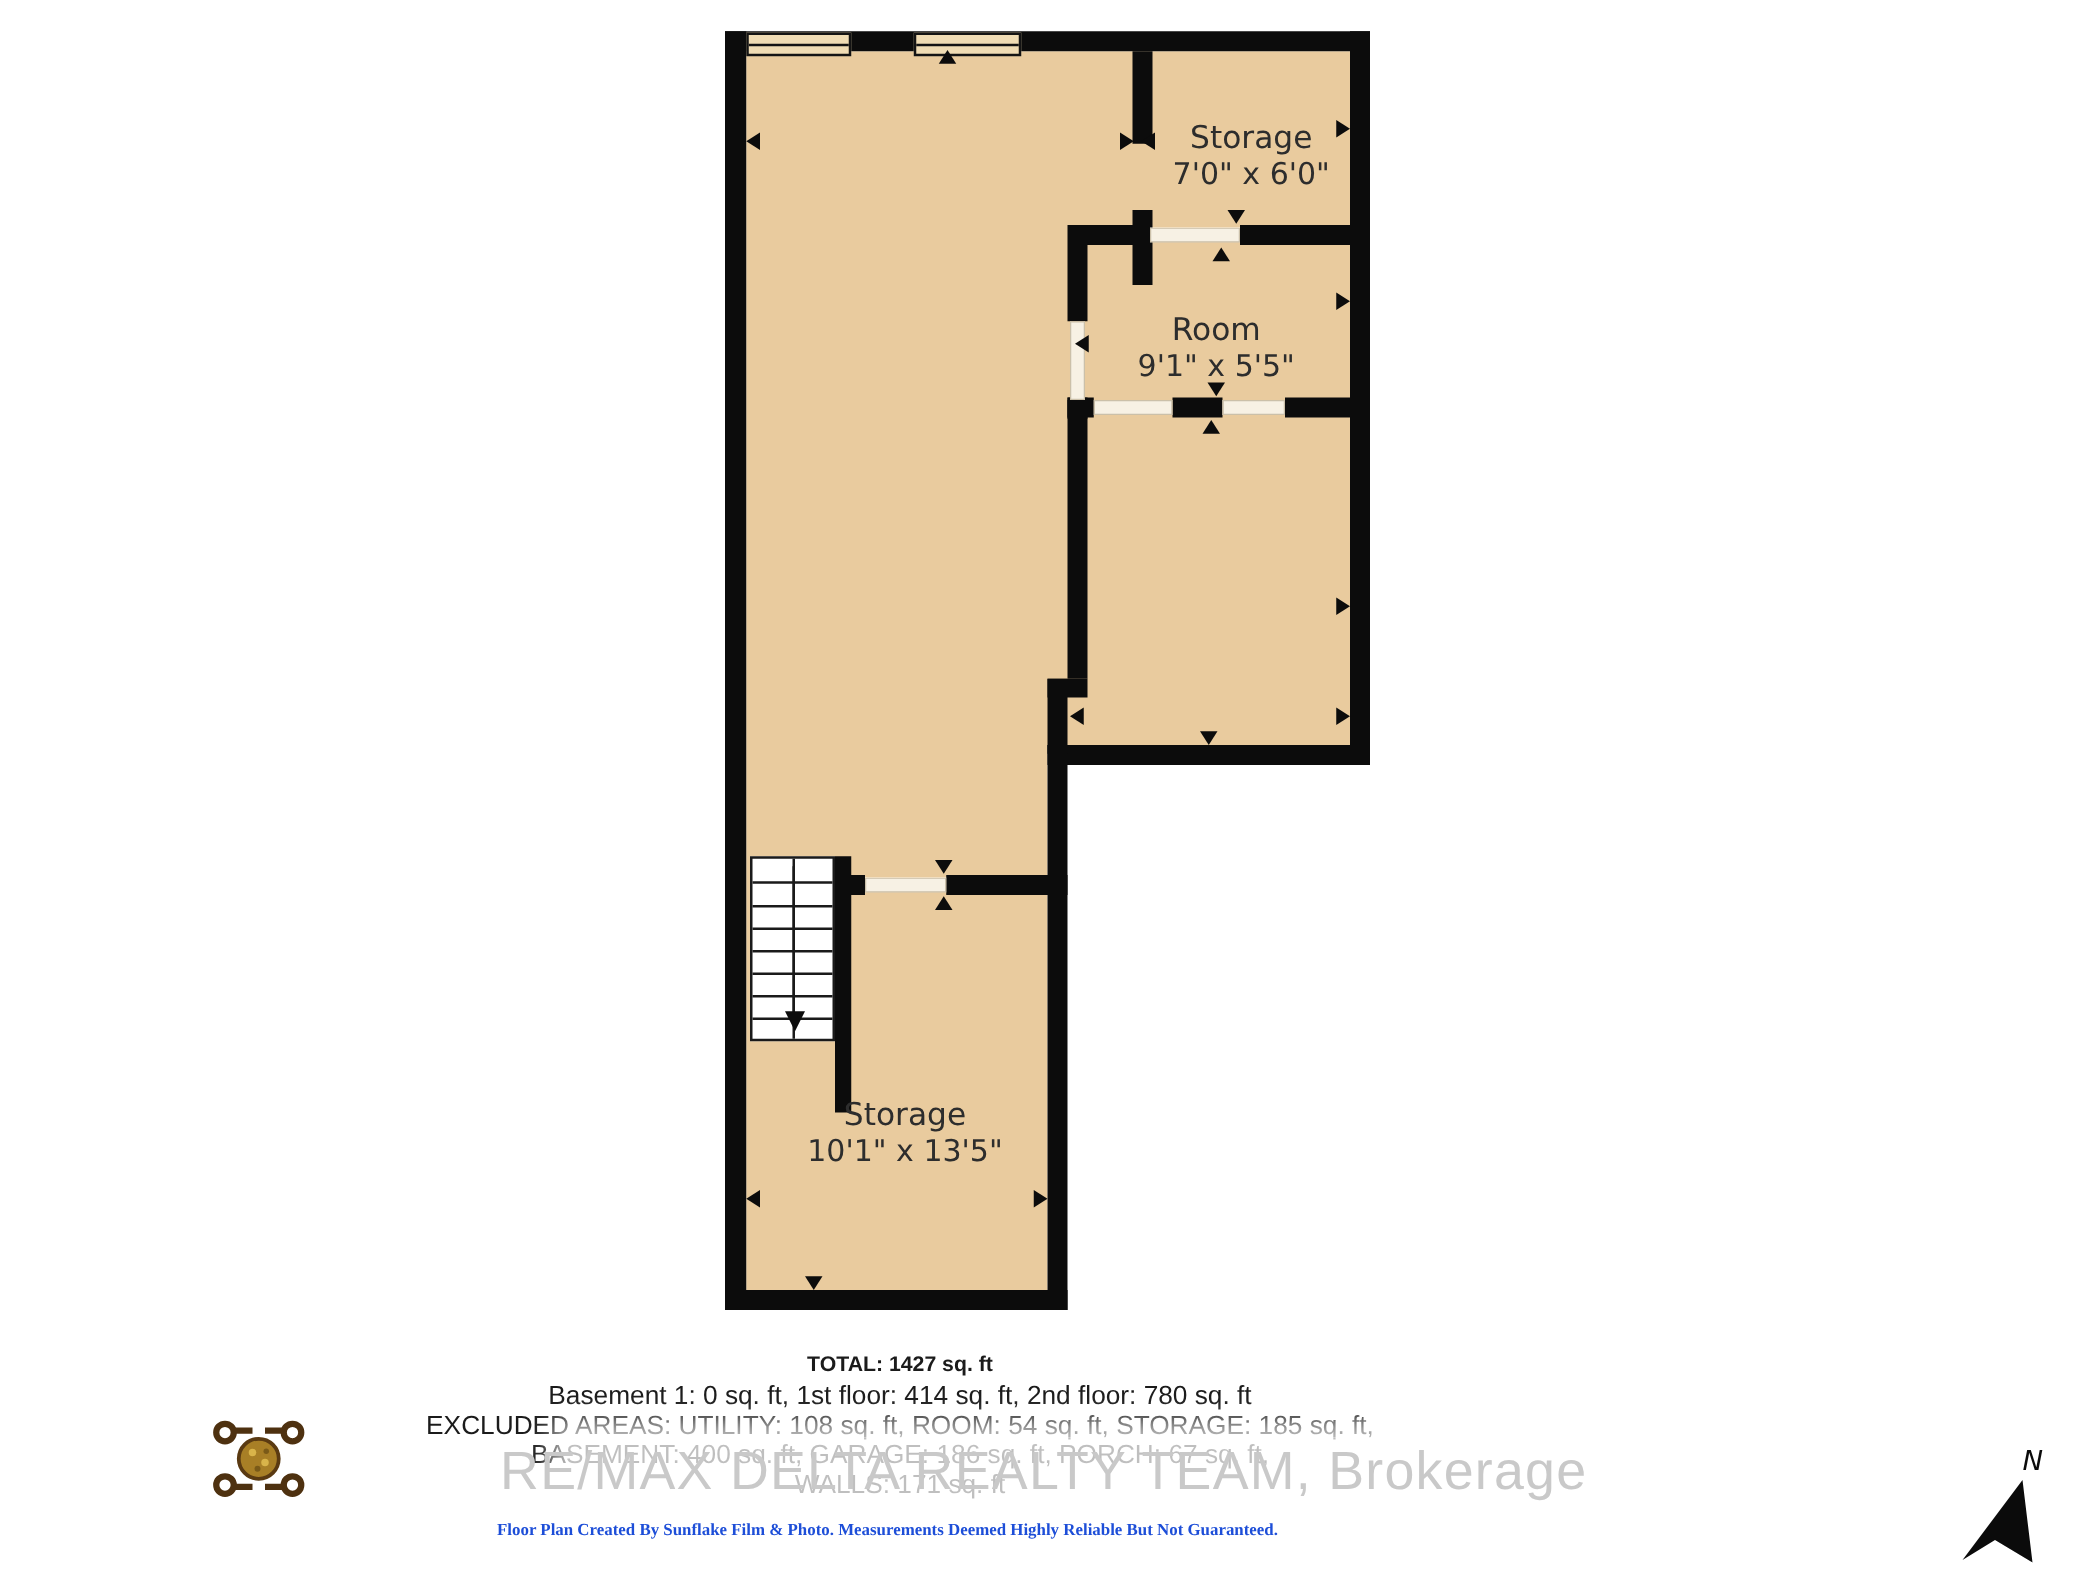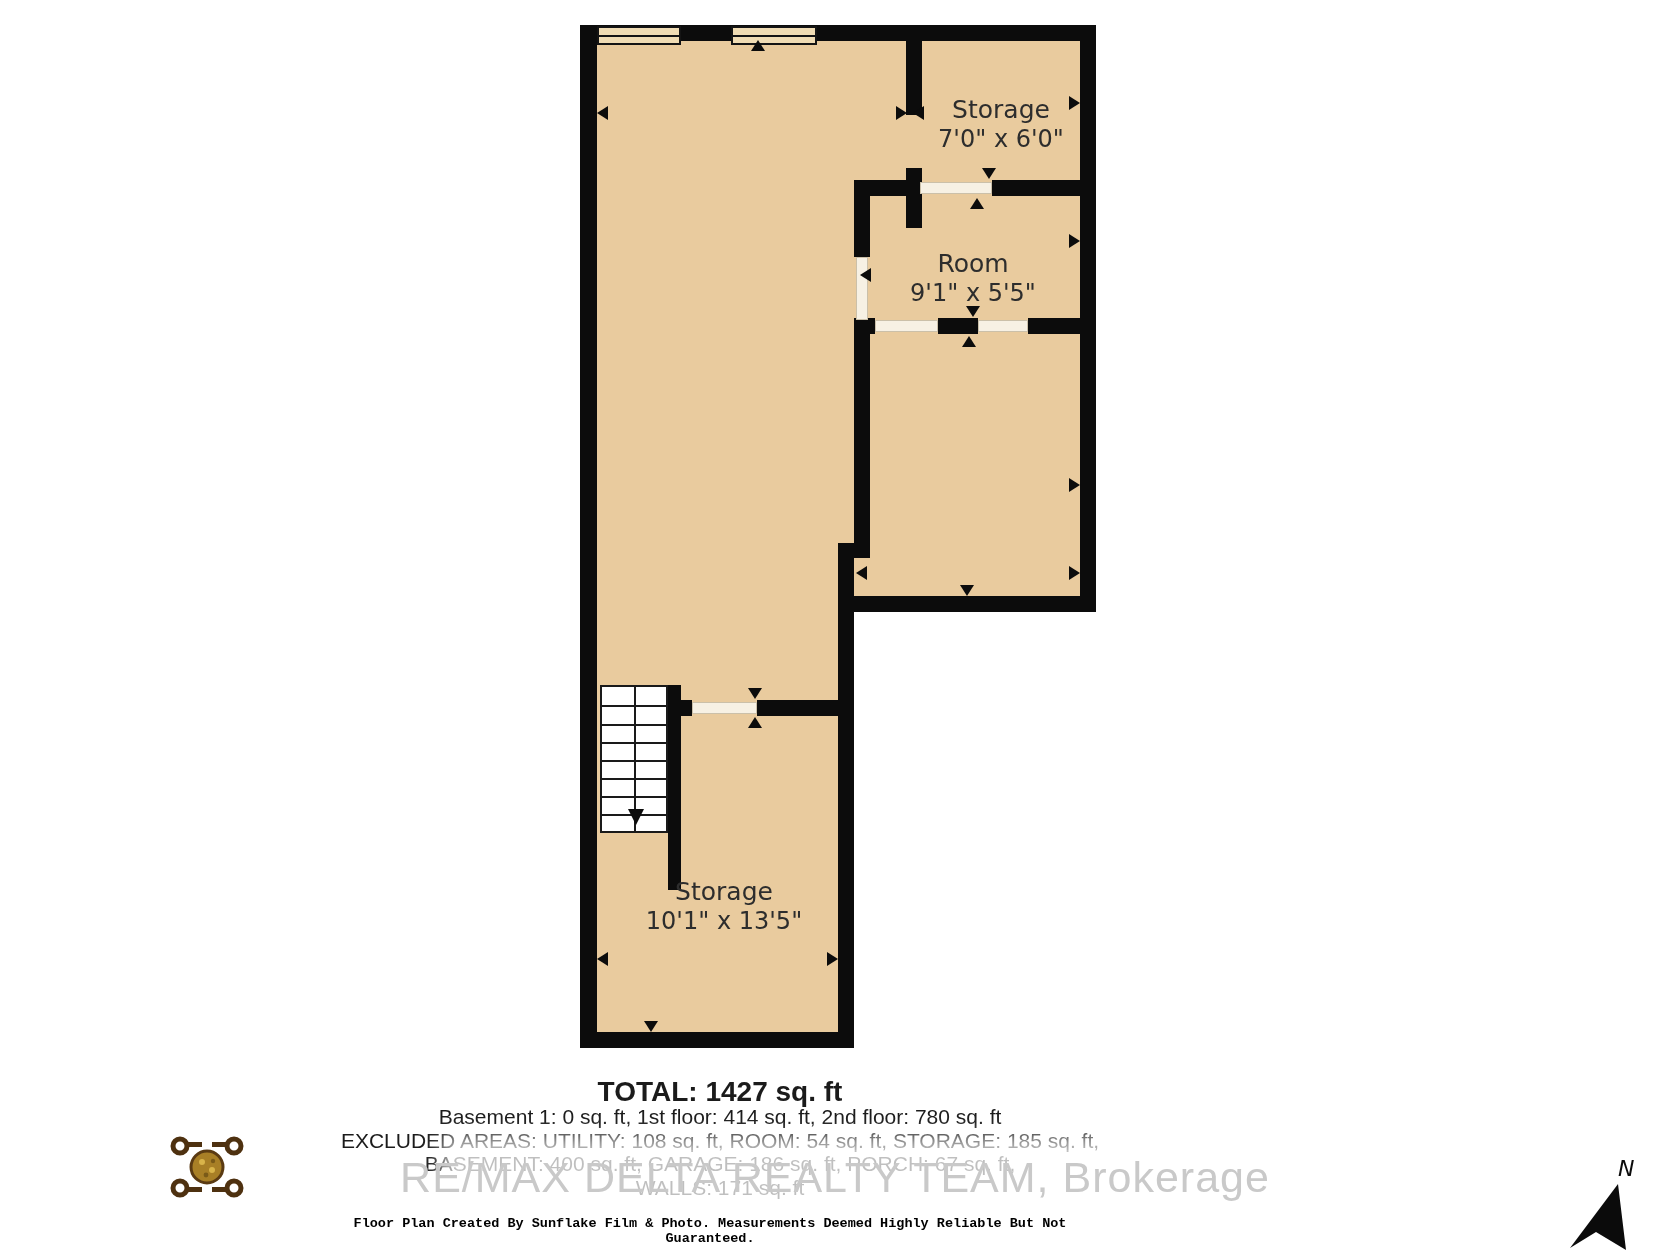--- a/index.html
+++ b/index.html
@@ -19,30 +19,30 @@
   .tri-right{border-width:7px 0 7px 11px;border-left-color:var(--wall,#0c0c0c);}
   .stairs{position:absolute;background:#ffffff;border:2px solid #1a1a1a;box-sizing:border-box;}
   .tread{position:absolute;left:0;right:0;height:2px;background:#1a1a1a;}
   .rail{position:absolute;top:0;bottom:0;width:2px;background:#1a1a1a;}
   .stair-arrow-shaft{position:absolute;width:2px;background:#1a1a1a;}
   .room-label{position:absolute;text-align:center;color:#2d2d2d;}
   .room-label .rname{font-size:25px;line-height:30px;}
   .room-label .rdims{font-size:24px;line-height:29px;}
   .summary{position:absolute;left:320px;top:1078px;width:800px;text-align:center;color:#1b1b1b;
            font-family:"Liberation Sans","DejaVu Sans",sans-serif;}
-  .summary .total{font-weight:bold;font-size:28px;line-height:27px;}
+  .summary .total{font-weight:bold;font-size:17px;line-height:27px;}
   .summary .sline{font-size:21px;line-height:23.5px;}
   .watermark{position:absolute;left:455px;top:1150px;width:760px;height:54px;
              display:flex;align-items:center;justify-content:center;white-space:nowrap;
              font-size:43px;letter-spacing:1px;color:var(--watermark,#c9c9c9);
              background:rgba(255,255,255,.72);box-shadow:0 0 18px 14px rgba(255,255,255,.72);
              font-family:"Liberation Sans","DejaVu Sans",sans-serif;}
   .disclaimer{position:absolute;left:310px;top:1216px;width:800px;text-align:center;
-              font-size:13.5px;font-weight:bold;color:#000000;
-              font-family:Liberation Mono, monospace;}
+              font-size:13.5px;font-weight:bold;color:#1d4ed8;
+              font-family:Liberation Serif, serif;}
 </style>
 </head>
 <body>
 
 <div class="canvas">
 
   <div class="floor" style="left:597px;top:41px;width:483px;height:555px;"></div>
   <div class="floor" style="left:597px;top:596px;width:241px;height:436px;"></div>
 
   <div class="stairs" style="left:600px;top:685px;width:68px;height:148px;">

